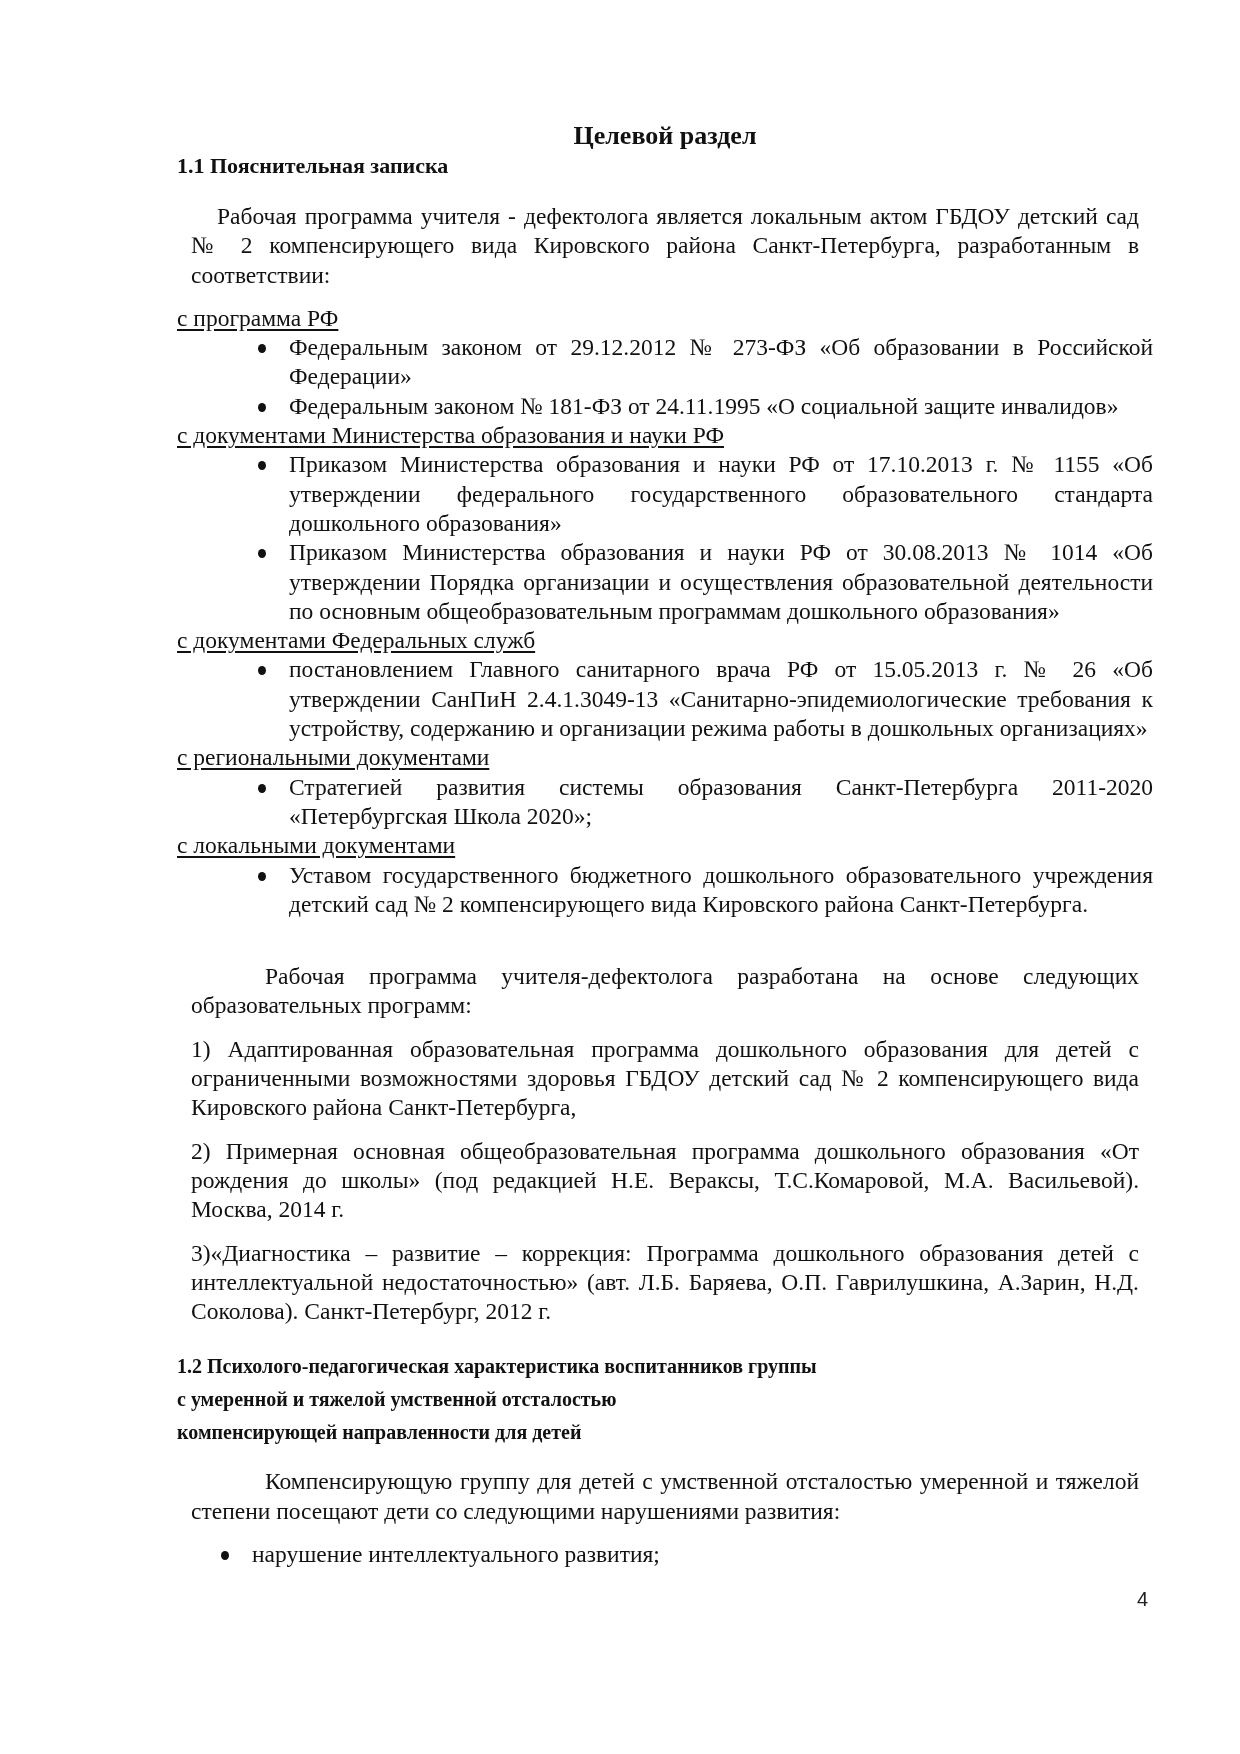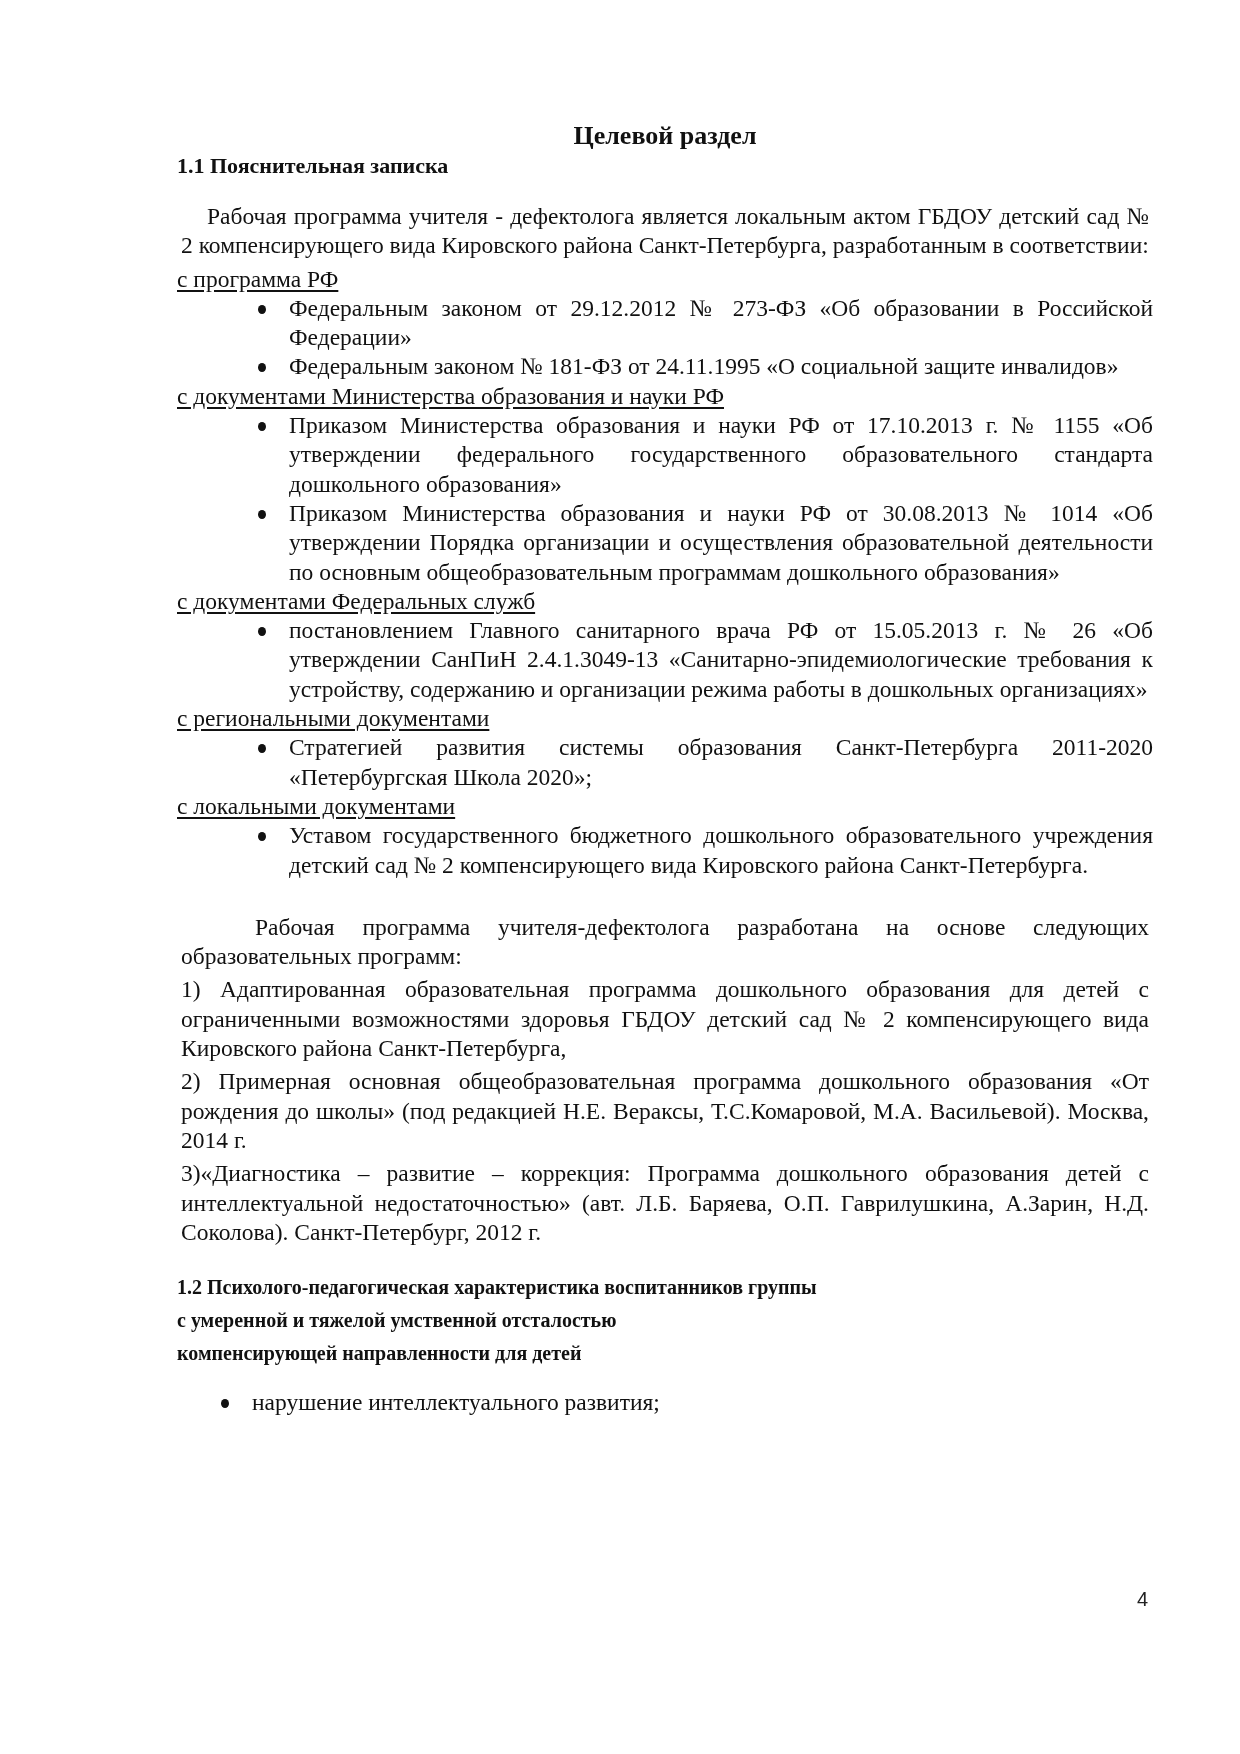--- a/index.html
+++ b/index.html
@@ -2,21 +2,21 @@
 <html><head>
 <meta charset="utf-8">
 <style>
   html, body { margin:0; padding:0; background:#ffffff; }
   body { width:1240px; height:1754px; position:relative; overflow:hidden;
          font-family:"Liberation Serif", "DejaVu Serif", serif; color:#111; }
   .page { position:absolute; left:0; top:0; width:1240px; height:1312px; background:#fff; }
   .content { position:absolute; left:177px; top:120px; width:976px; font-size:23.5px; line-height:29.3px; }
   .h-title { text-align:center; font-weight:bold; font-size:26px; line-height:32px; margin:0; }
   .h-sub { text-align:left; font-weight:bold; font-size:22px; line-height:28px; margin:0 0 22px 0; }
-  p { margin:4px; text-align:justify; text-align-last:left; }
+  p { margin:14px; text-align:justify; text-align-last:left; }
   .indent-small { text-indent:26px; }
   .indent-big { text-indent:74px; }
   .u { text-decoration:underline; text-underline-offset:3px; }
   ul.bul { list-style:none; margin:0; padding:0 0 0 112px; }
   ul.bul li { position:relative; text-align:justify; text-align-last:left; }
   ul.bul li::before { content:""; position:absolute; left:-31px; top:11px; width:8px; height:9px; border-radius:50%; background:#111; }
   ul.bul2 { padding-left:75px; }
   .spacer { height:29px; }
   .h12 { text-align:left; font-weight:bold; font-size:20px; line-height:33px; margin:24px 0 18px 0; }
   .pagenum { position:absolute; left:1137px; top:1588px; font-family:"Liberation Sans", sans-serif; font-size:20px; color:#222; }
@@ -64,19 +64,20 @@
     <p>1)  Адаптированная образовательная  программа дошкольного образования для детей с ограниченными возможностями здоровья ГБДОУ детский сад № 2 компенсирующего вида Кировского района Санкт-Петербурга,</p>
     <p>2) Примерная основная общеобразовательная программа дошкольного образования «От рождения до школы» (под редакцией Н.Е. Вераксы, Т.С.Комаровой, М.А. Васильевой). Москва, 2014 г.</p>
     <p>3)«Диагностика – развитие – коррекция: Программа дошкольного образования детей с интеллектуальной недостаточностью» (авт. Л.Б. Баряева, О.П. Гаврилушкина, А.Зарин, Н.Д. Соколова). Санкт-Петербург, 2012 г.</p>
 
     <div class="h12">
       <div>1.2 Психолого-педагогическая характеристика воспитанников группы</div>
       <div>с умеренной и тяжелой умственной отсталостью</div>
       <div>компенсирующей направленности для детей</div>
     </div>
 
+    <p class="indent-big">Компенсирующую группу для детей с умственной отсталостью умеренной и тяжелой степени посещают дети со следующими нарушениями развития:</p>
     <ul class="bul bul2">
       <li>нарушение интеллектуального развития;</li>
     </ul>
   </div>
 
   <div class="pagenum">4</div>
 </div>
 
 </body></html>

